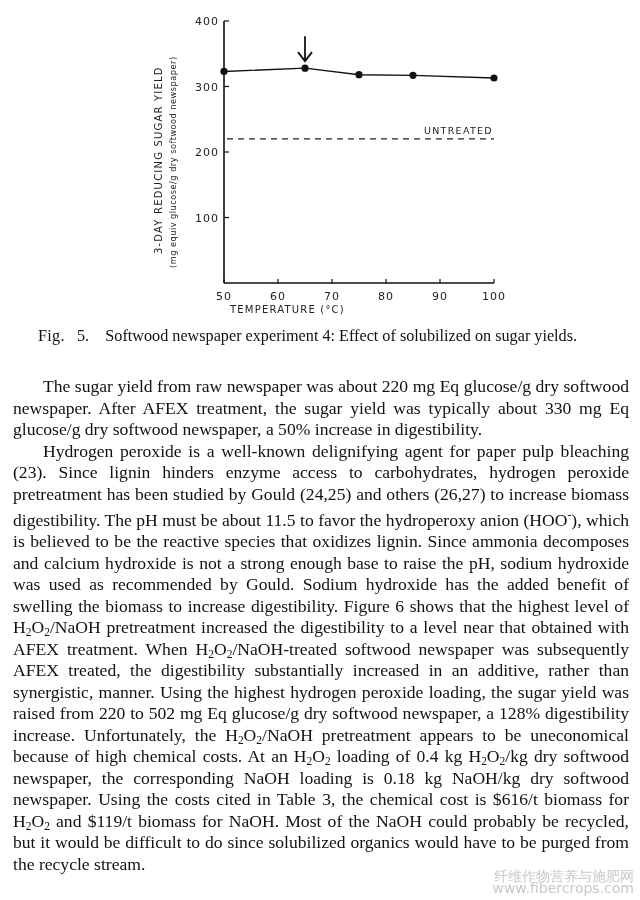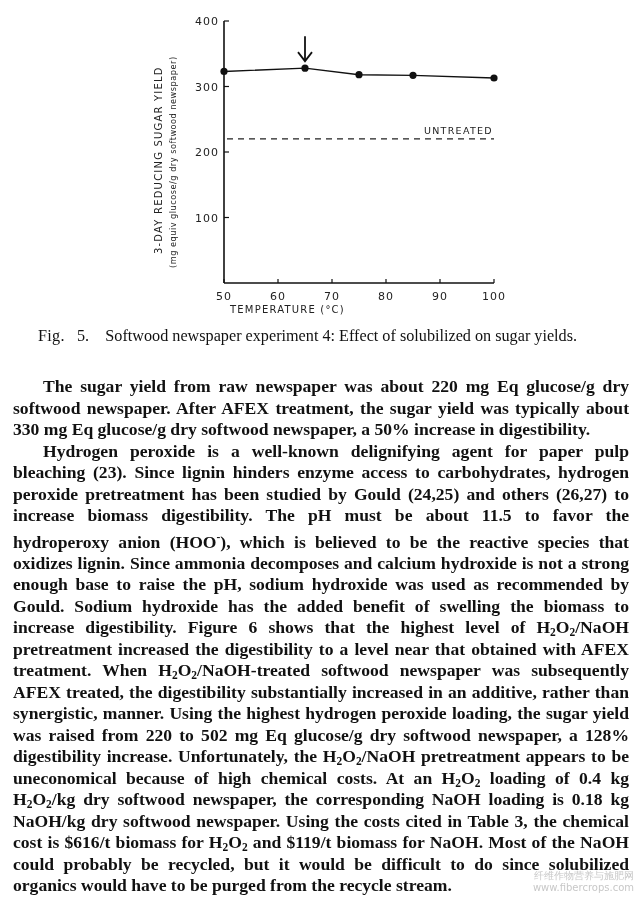--- a/index.html
+++ b/index.html
@@ -2,23 +2,23 @@
 <html><head>
 <meta charset="utf-8">
 <style>
   html, body { margin: 0; padding: 0; background: #ffffff; }
   body { width: 640px; height: 900px; position: relative; overflow: hidden; font-family: "Liberation Serif", serif; color: #111; }
   #chart-wrap { position: absolute; left: 0; top: 0; width: 640px; height: 320px; }
   #chart { position: absolute; left: 0; top: 0; }
   .sans { font-family: "DejaVu Sans", sans-serif; }
   #caption { position: absolute; left: 38px; top: 326px; width: 566px; font-size: 16.2px; line-height: 20px; text-align: justify; }
   #caption .fig { letter-spacing: 0.3px; }
-  #body-text { position: absolute; left: 13px; top: 376px; width: 616px; font-size: 17.6px; line-height: 21.5px; text-align: justify; font-weight: bold; }
+  #body-text { position: absolute; left: 13px; top: 376px; width: 616px; font-size: 17.6px; line-height: 21.5px; text-align: justify; }
   #body-text p { margin: 0; text-indent: 30px; text-align: justify; }
-  #watermark { position: absolute; right: 6px; bottom: 6px; font-family: "DejaVu Sans", sans-serif; font-size: 10px; color: #c8c8c8; text-align: right; line-height: 12px; }
+  #watermark { position: absolute; right: 6px; bottom: 6px; font-family: "DejaVu Sans", sans-serif; font-size: 14px; color: #c8c8c8; text-align: right; line-height: 12px; }
   sub { font-size: 0.65em; line-height: 0; vertical-align: -0.25em; }
 </style>
 </head>
 <body>
 
 <div id="chart-wrap">
   <svg id="chart" width="640" height="320">
     <g id="axes">
         <line x1="224" y1="21" x2="224" y2="283" stroke="#111" stroke-width="1.6"></line>
         <line x1="224" y1="283" x2="494" y2="283" stroke="#111" stroke-width="1.6"></line>

